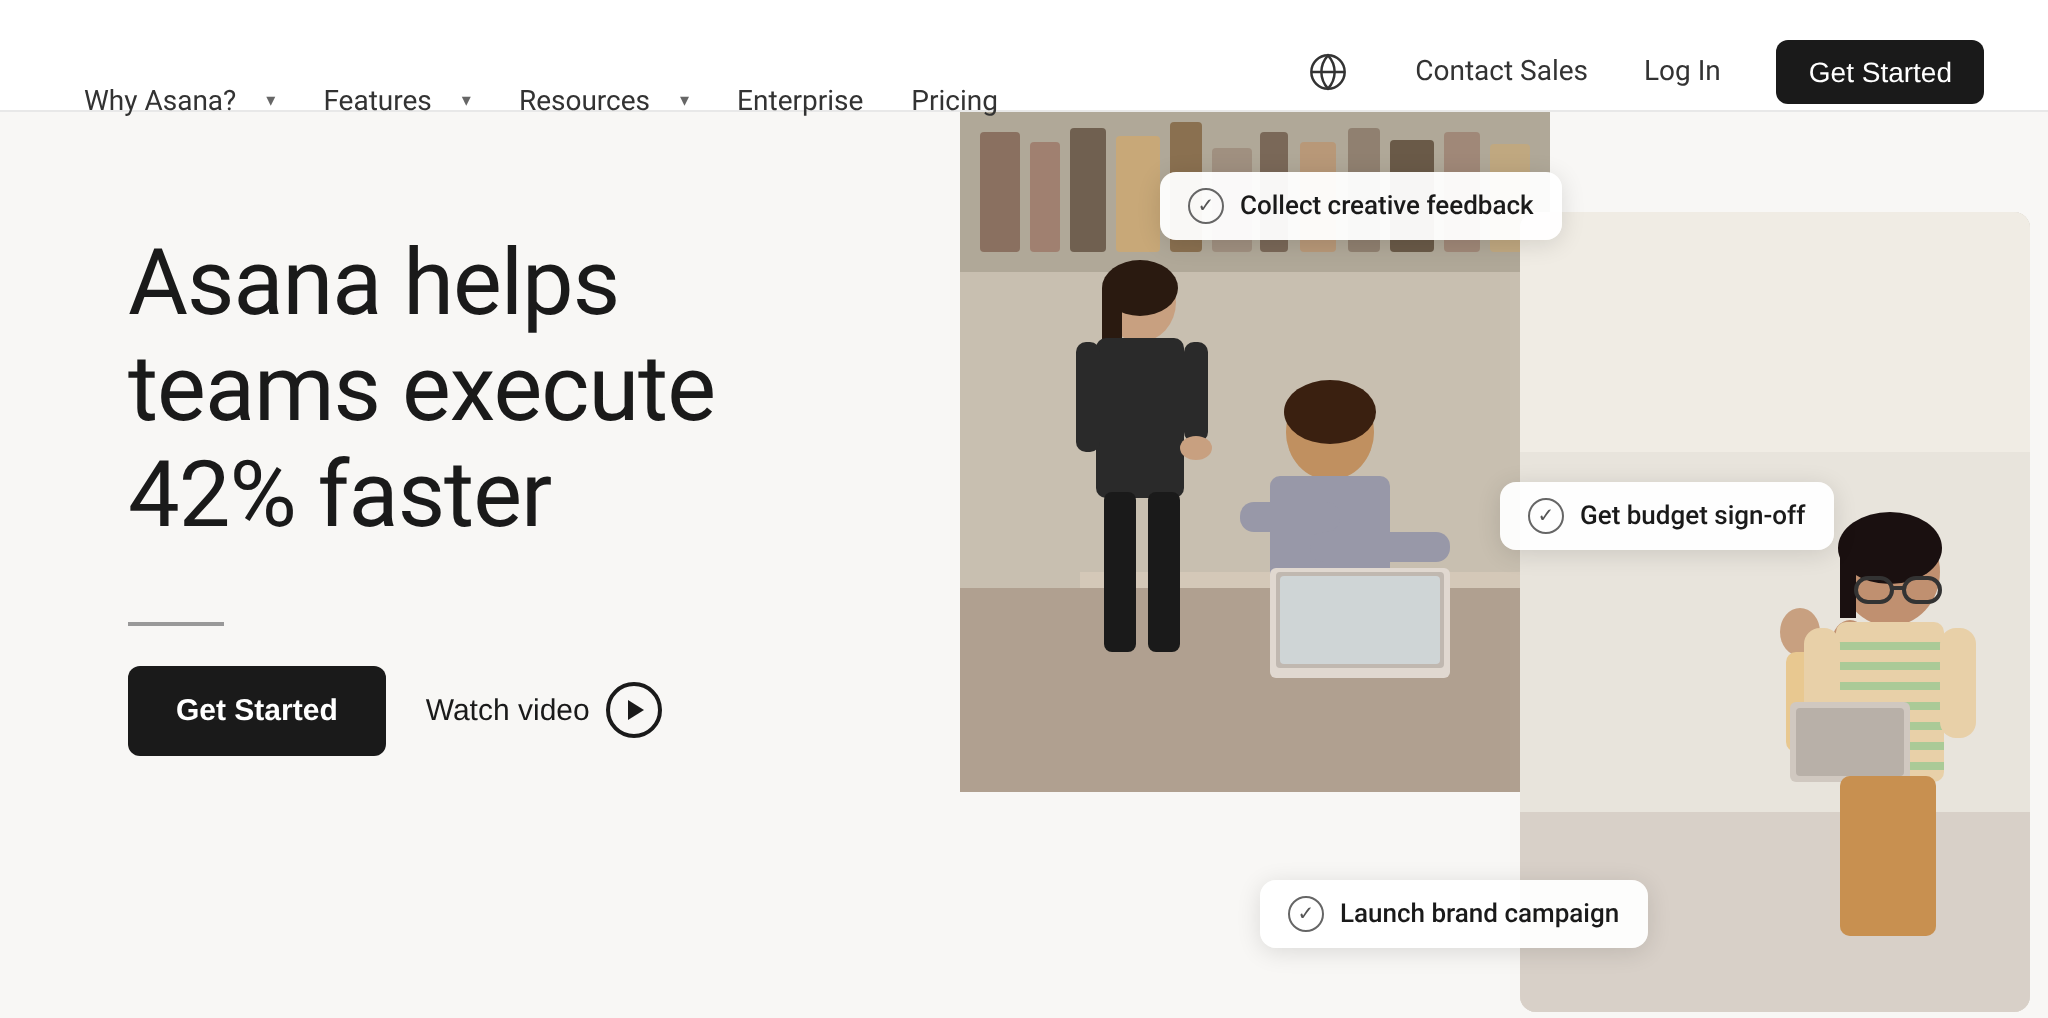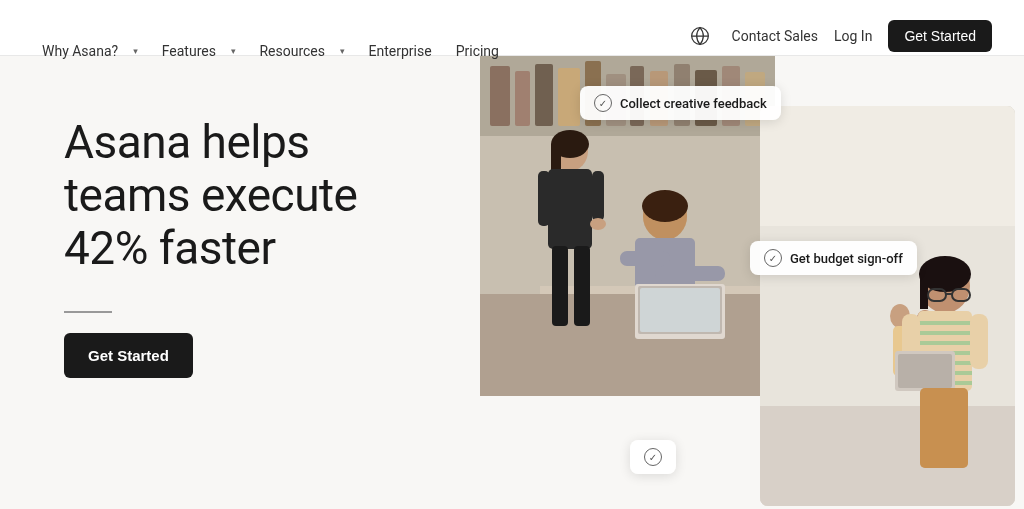--- a/index.html
+++ b/index.html
@@ -64,21 +64,21 @@
     }
 
     .chevron {
       font-size: 9px;
       color: #666;
     }
 
     .nav-right {
       display: flex;
       align-items: center;
-      gap: 16px;
+      gap: 28px;
       margin-top: 16px;
     }
 
     .globe-btn {
       width: 32px;
       height: 32px;
       border: none;
       background: none;
       cursor: pointer;
       display: flex;
@@ -308,20 +308,26 @@
   </div>
 </nav>
 
 <div class="main">
 
   <div class="hero-left">
     <h1 class="hero-headline">Asana helps teams execute 42% faster</h1>
     <div class="hero-divider"></div>
     <div class="hero-actions">
       <button class="btn-get-started">Get Started</button>
+      <button class="btn-watch-video">
+        <span>Watch video</span>
+        <div class="play-circle">
+          <div class="play-triangle"></div>
+        </div>
+      </button>
     </div>
   </div>
 
   <div class="hero-right">
 
     <div class="photo-main">
       <svg width="295" height="340" viewBox="0 0 295 340" xmlns="http://www.w3.org/2000/svg">
 
         <rect width="295" height="340" fill="#c8bfb0"></rect>
 
@@ -423,16 +429,17 @@
       <span>Collect creative feedback</span>
     </div>
 
     <div class="badge badge-2">
       <div class="badge-check">✓</div>
       <span>Get budget sign-off</span>
     </div>
 
     <div class="badge badge-3">
       <div class="badge-check">✓</div>
+      <span>Launch brand campaign</span>
     </div>
 
   </div>
 </div>
 
 </body></html>

